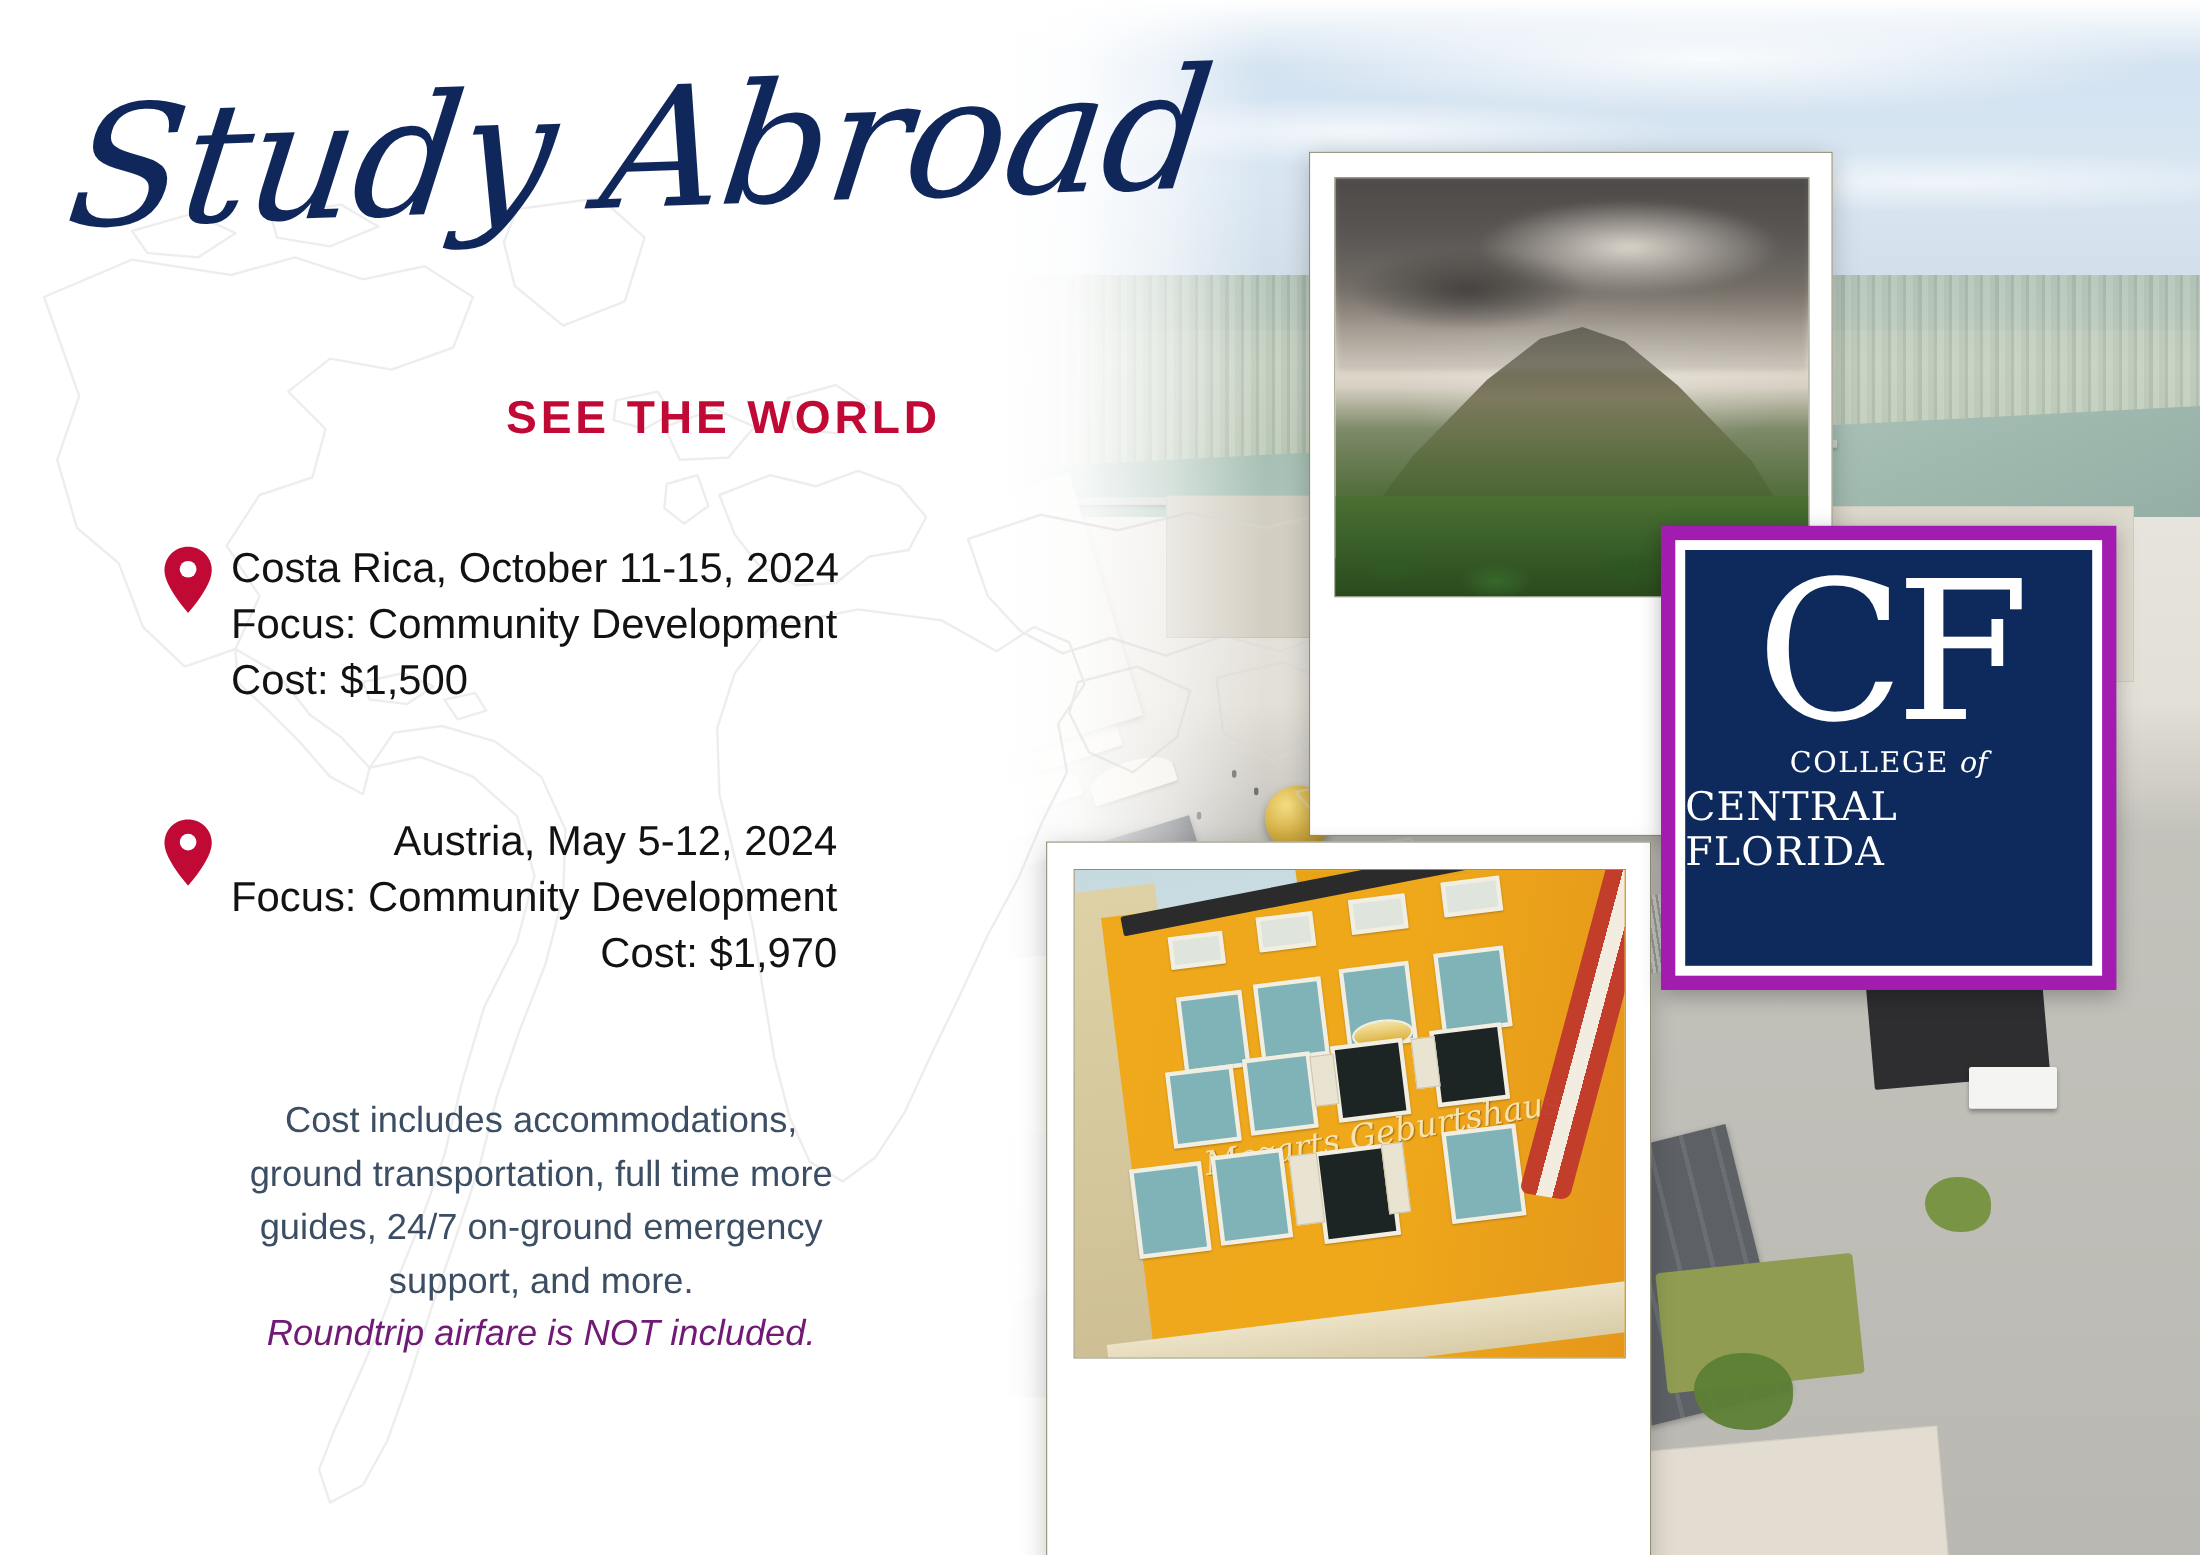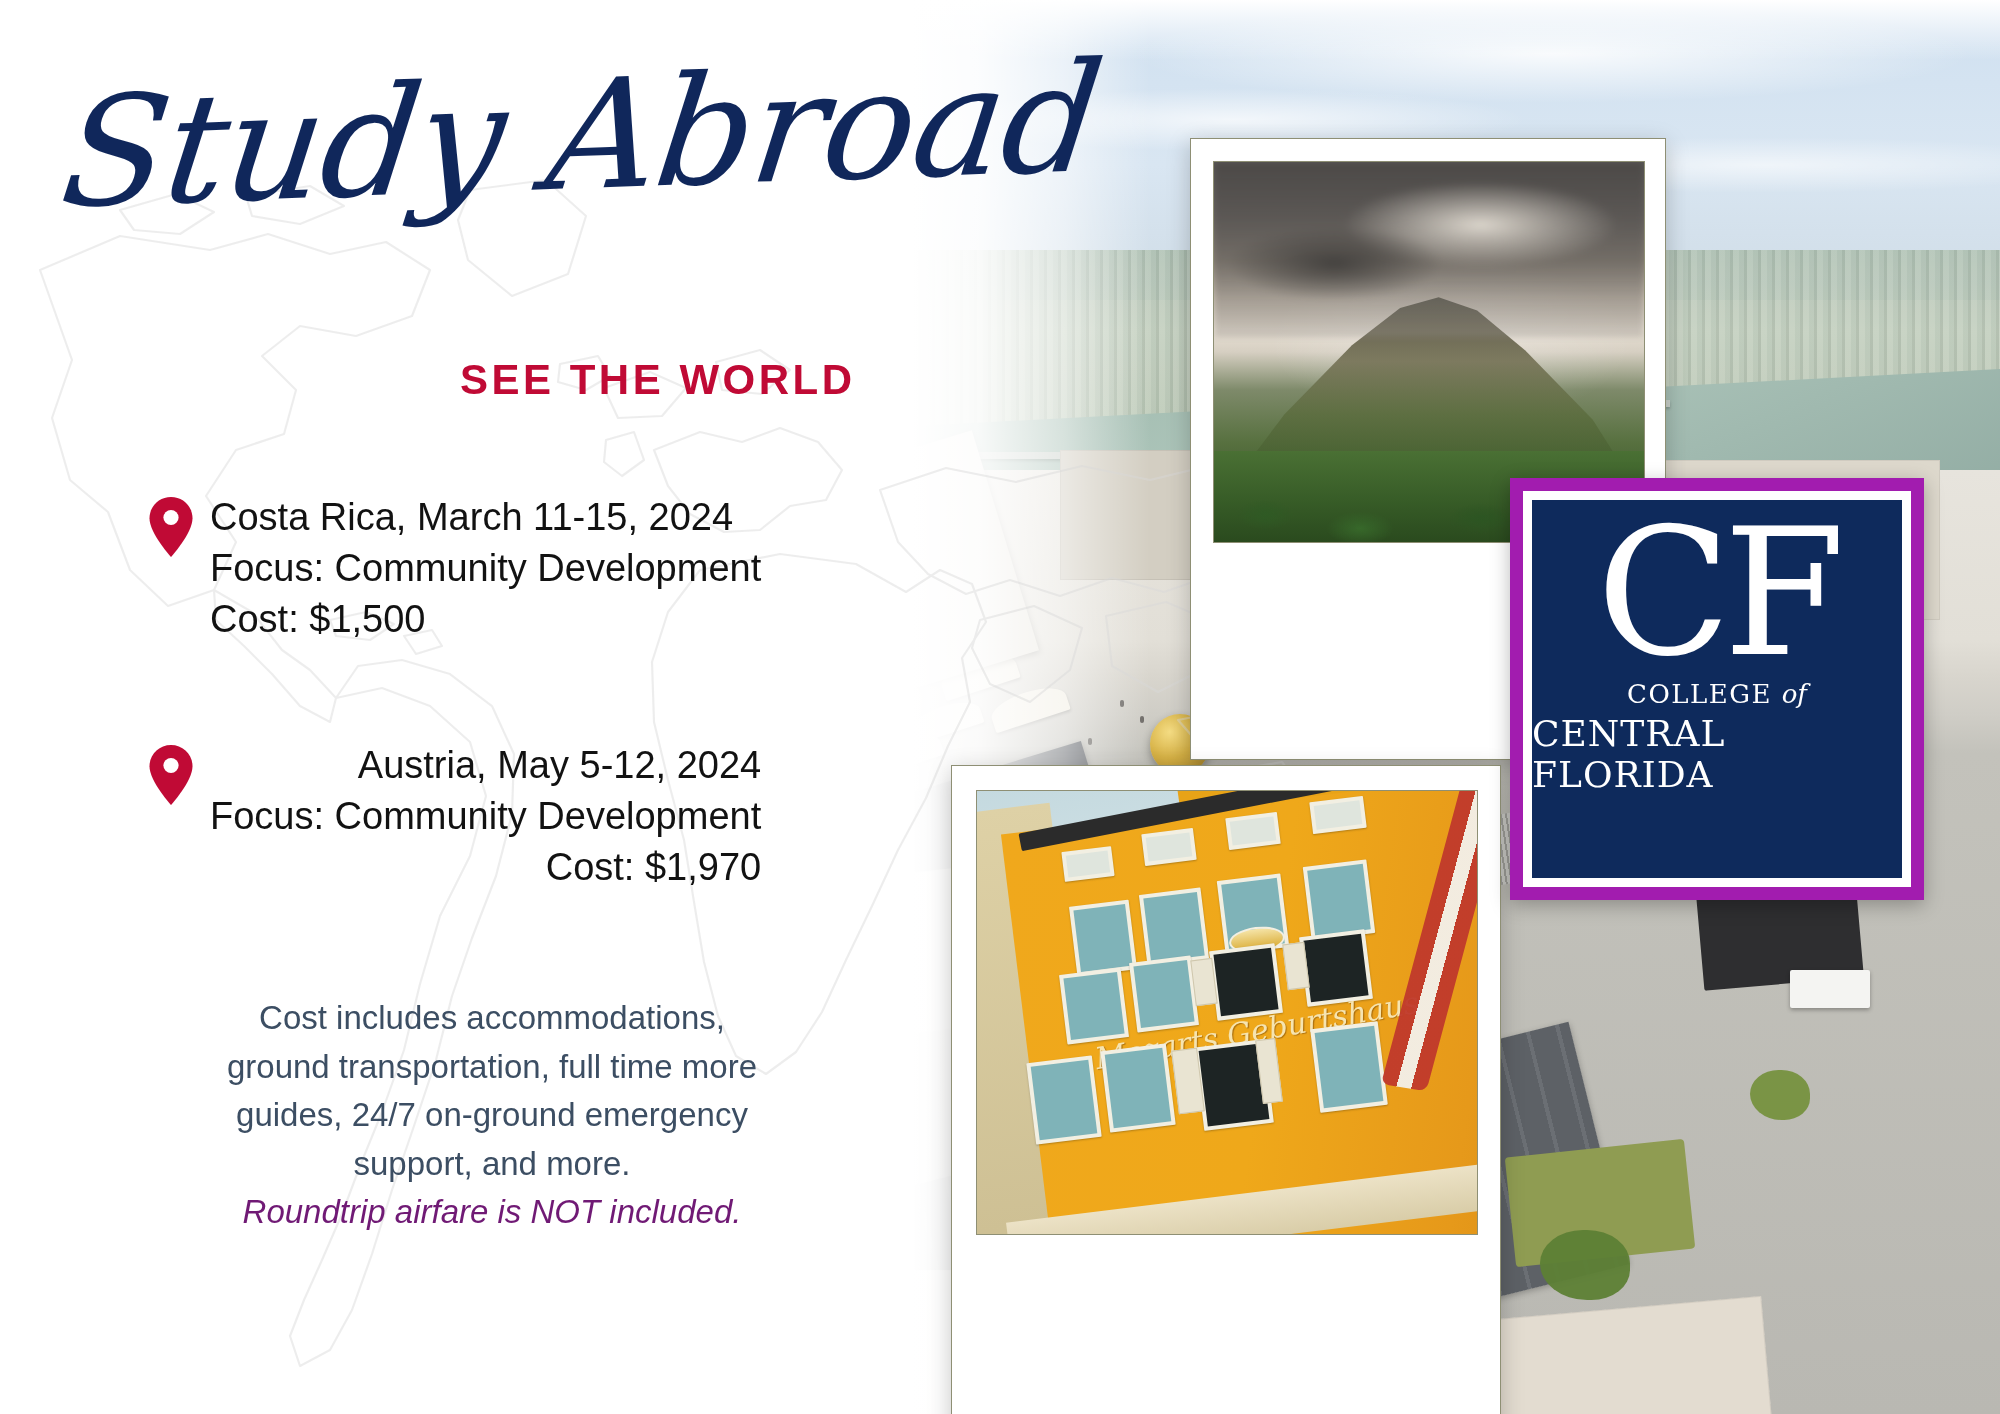--- a/index.html
+++ b/index.html
@@ -351,21 +351,21 @@
 
   <div class="title">Study Abroad</div>
   <div class="subtitle">SEE THE WORLD</div>
 
   <div class="trip one">
     <svg class="pin" viewBox="0 0 46 62">
       <path d="M23 1 C11 1 1.5 10.4 1.5 22.3 C1.5 37.5 23 61 23 61 C23 61 44.5 37.5 44.5 22.3 C44.5 10.4 35 1 23 1 Z" fill="#C00A35"></path>
       <circle cx="23" cy="21.5" r="7.6" fill="#ffffff"></circle>
     </svg>
     <div class="triplines">
-      <div class="tripline first">Costa Rica, March 11-15, 2024</div>
+      <div class="tripline first">Costa Rica, October 11-15, 2024</div>
       <div class="tripline">Focus: Community Development</div>
       <div class="tripline">Cost: $1,500</div>
     </div>
   </div>
 
   <div class="trip two">
     <svg class="pin" viewBox="0 0 46 62">
       <path d="M23 1 C11 1 1.5 10.4 1.5 22.3 C1.5 37.5 23 61 23 61 C23 61 44.5 37.5 44.5 22.3 C44.5 10.4 35 1 23 1 Z" fill="#C00A35"></path>
       <circle cx="23" cy="21.5" r="7.6" fill="#ffffff"></circle>
     </svg>

